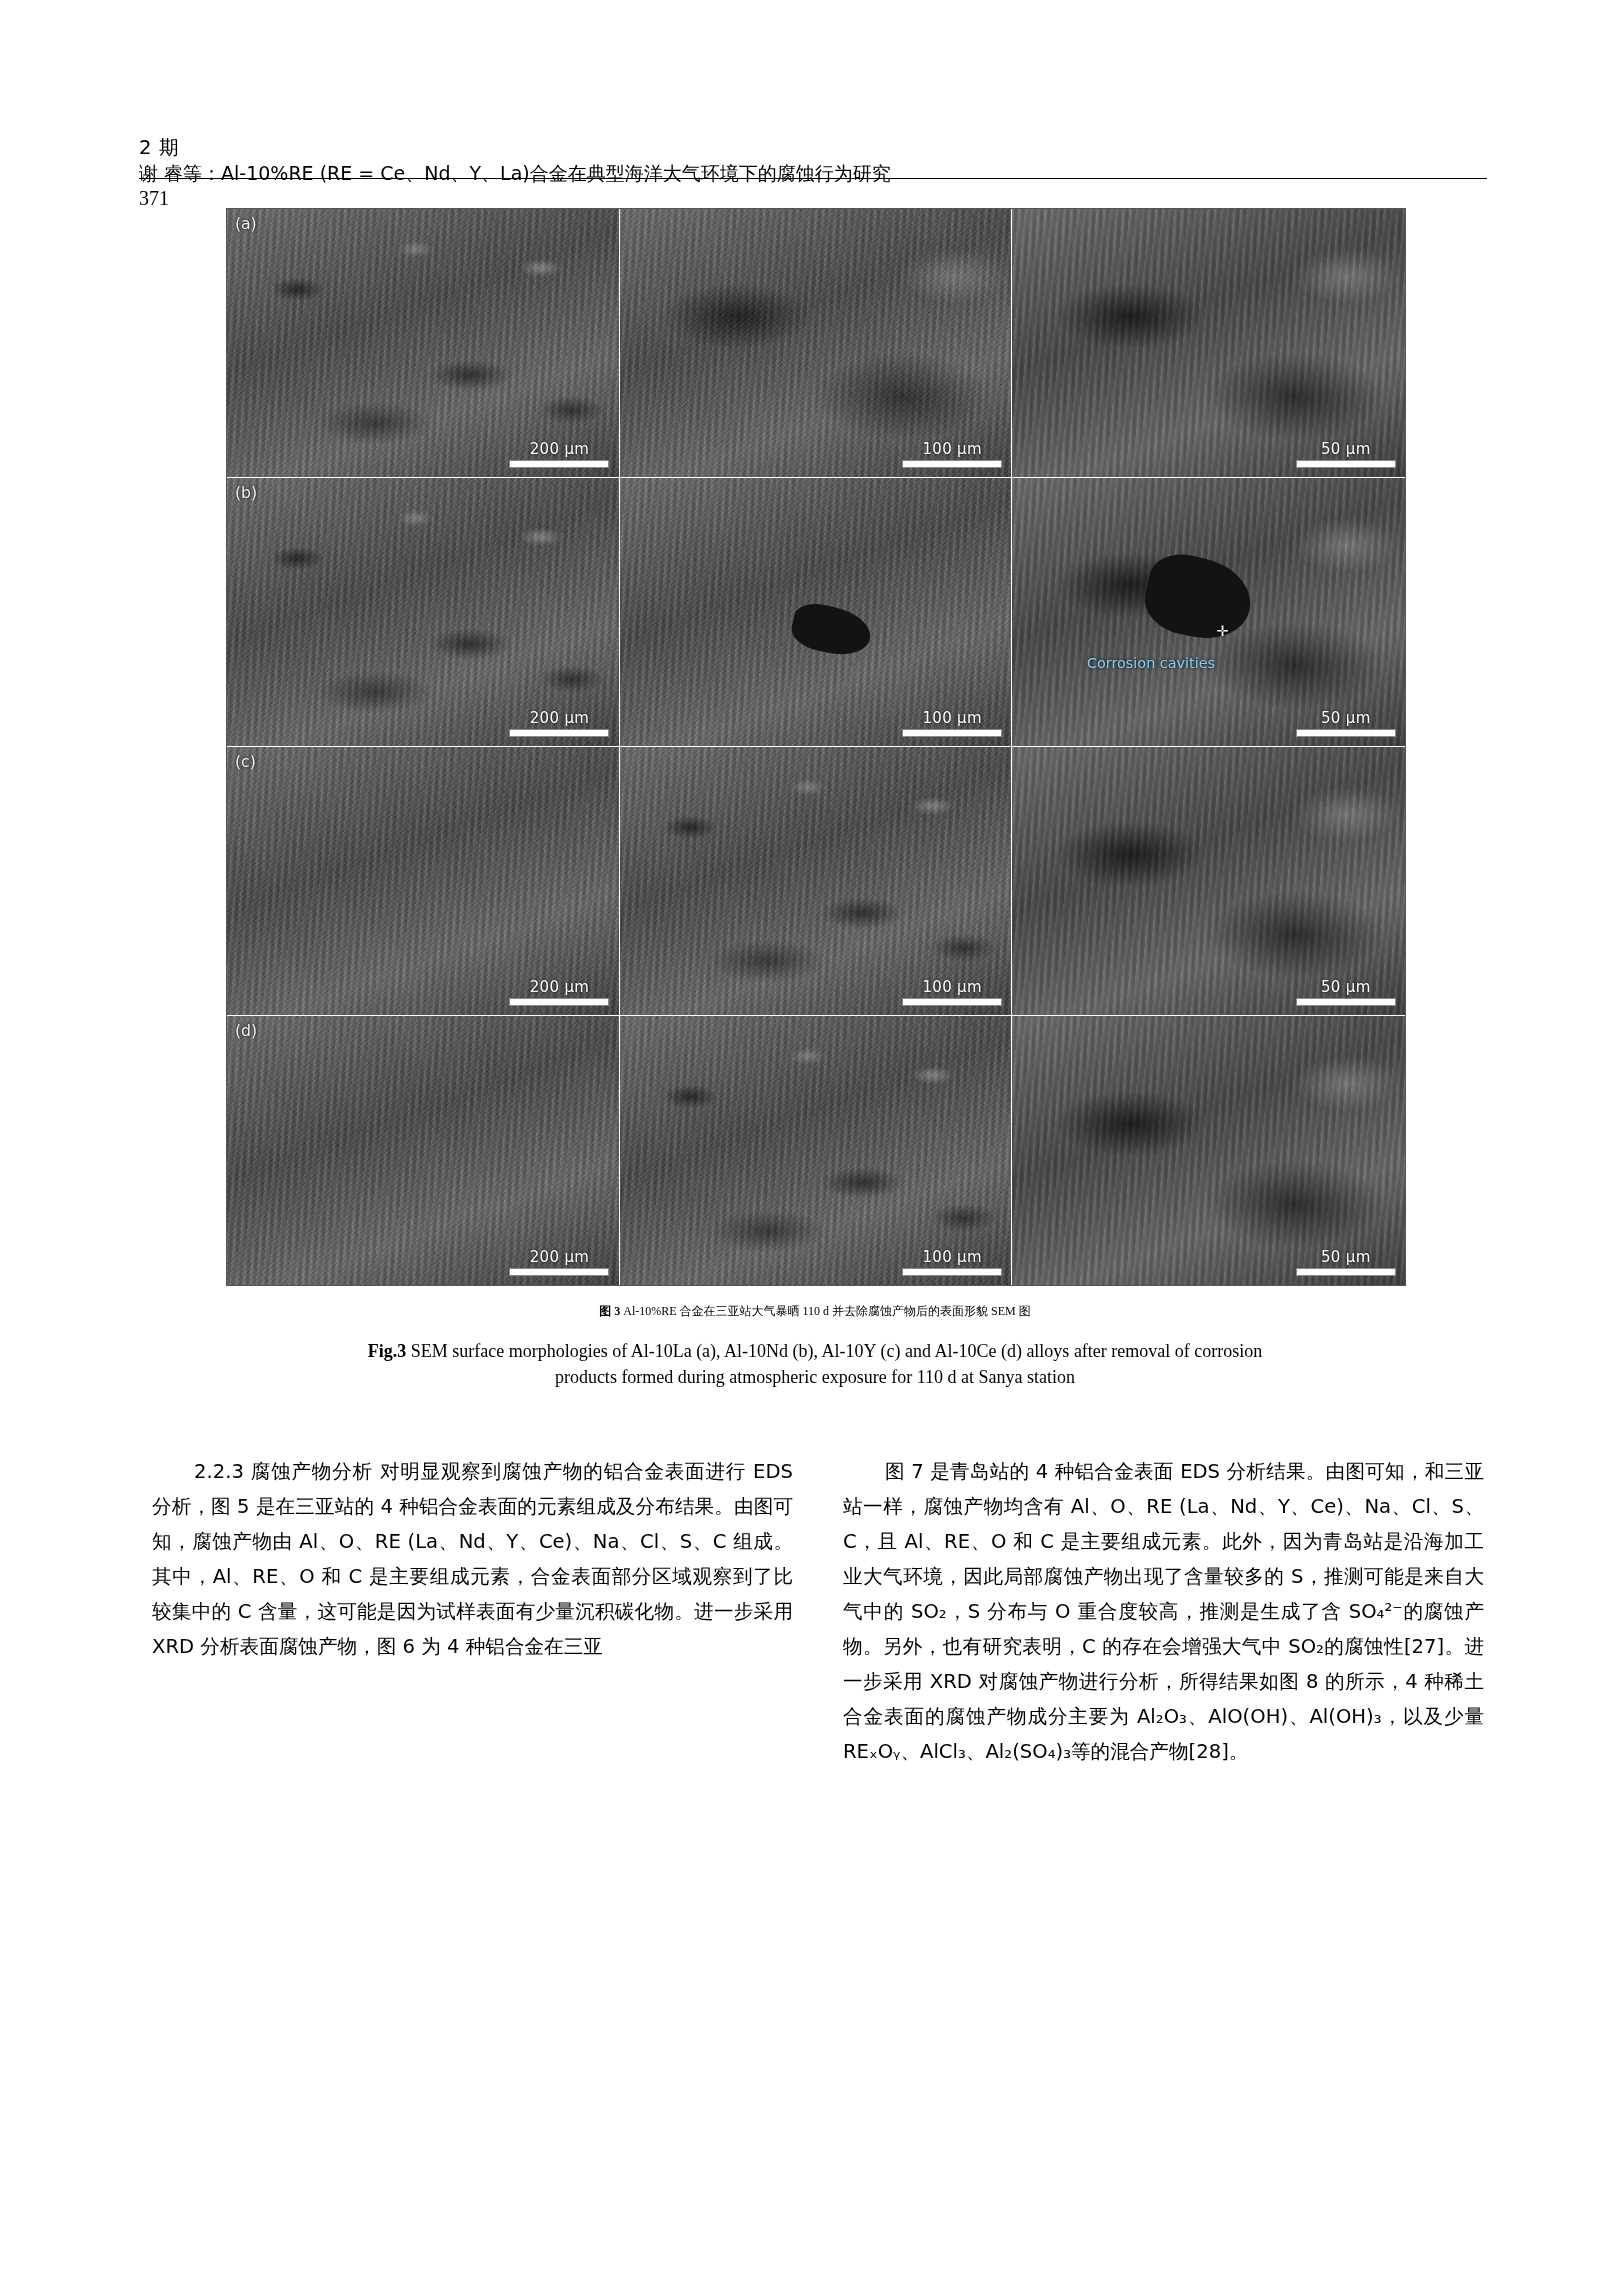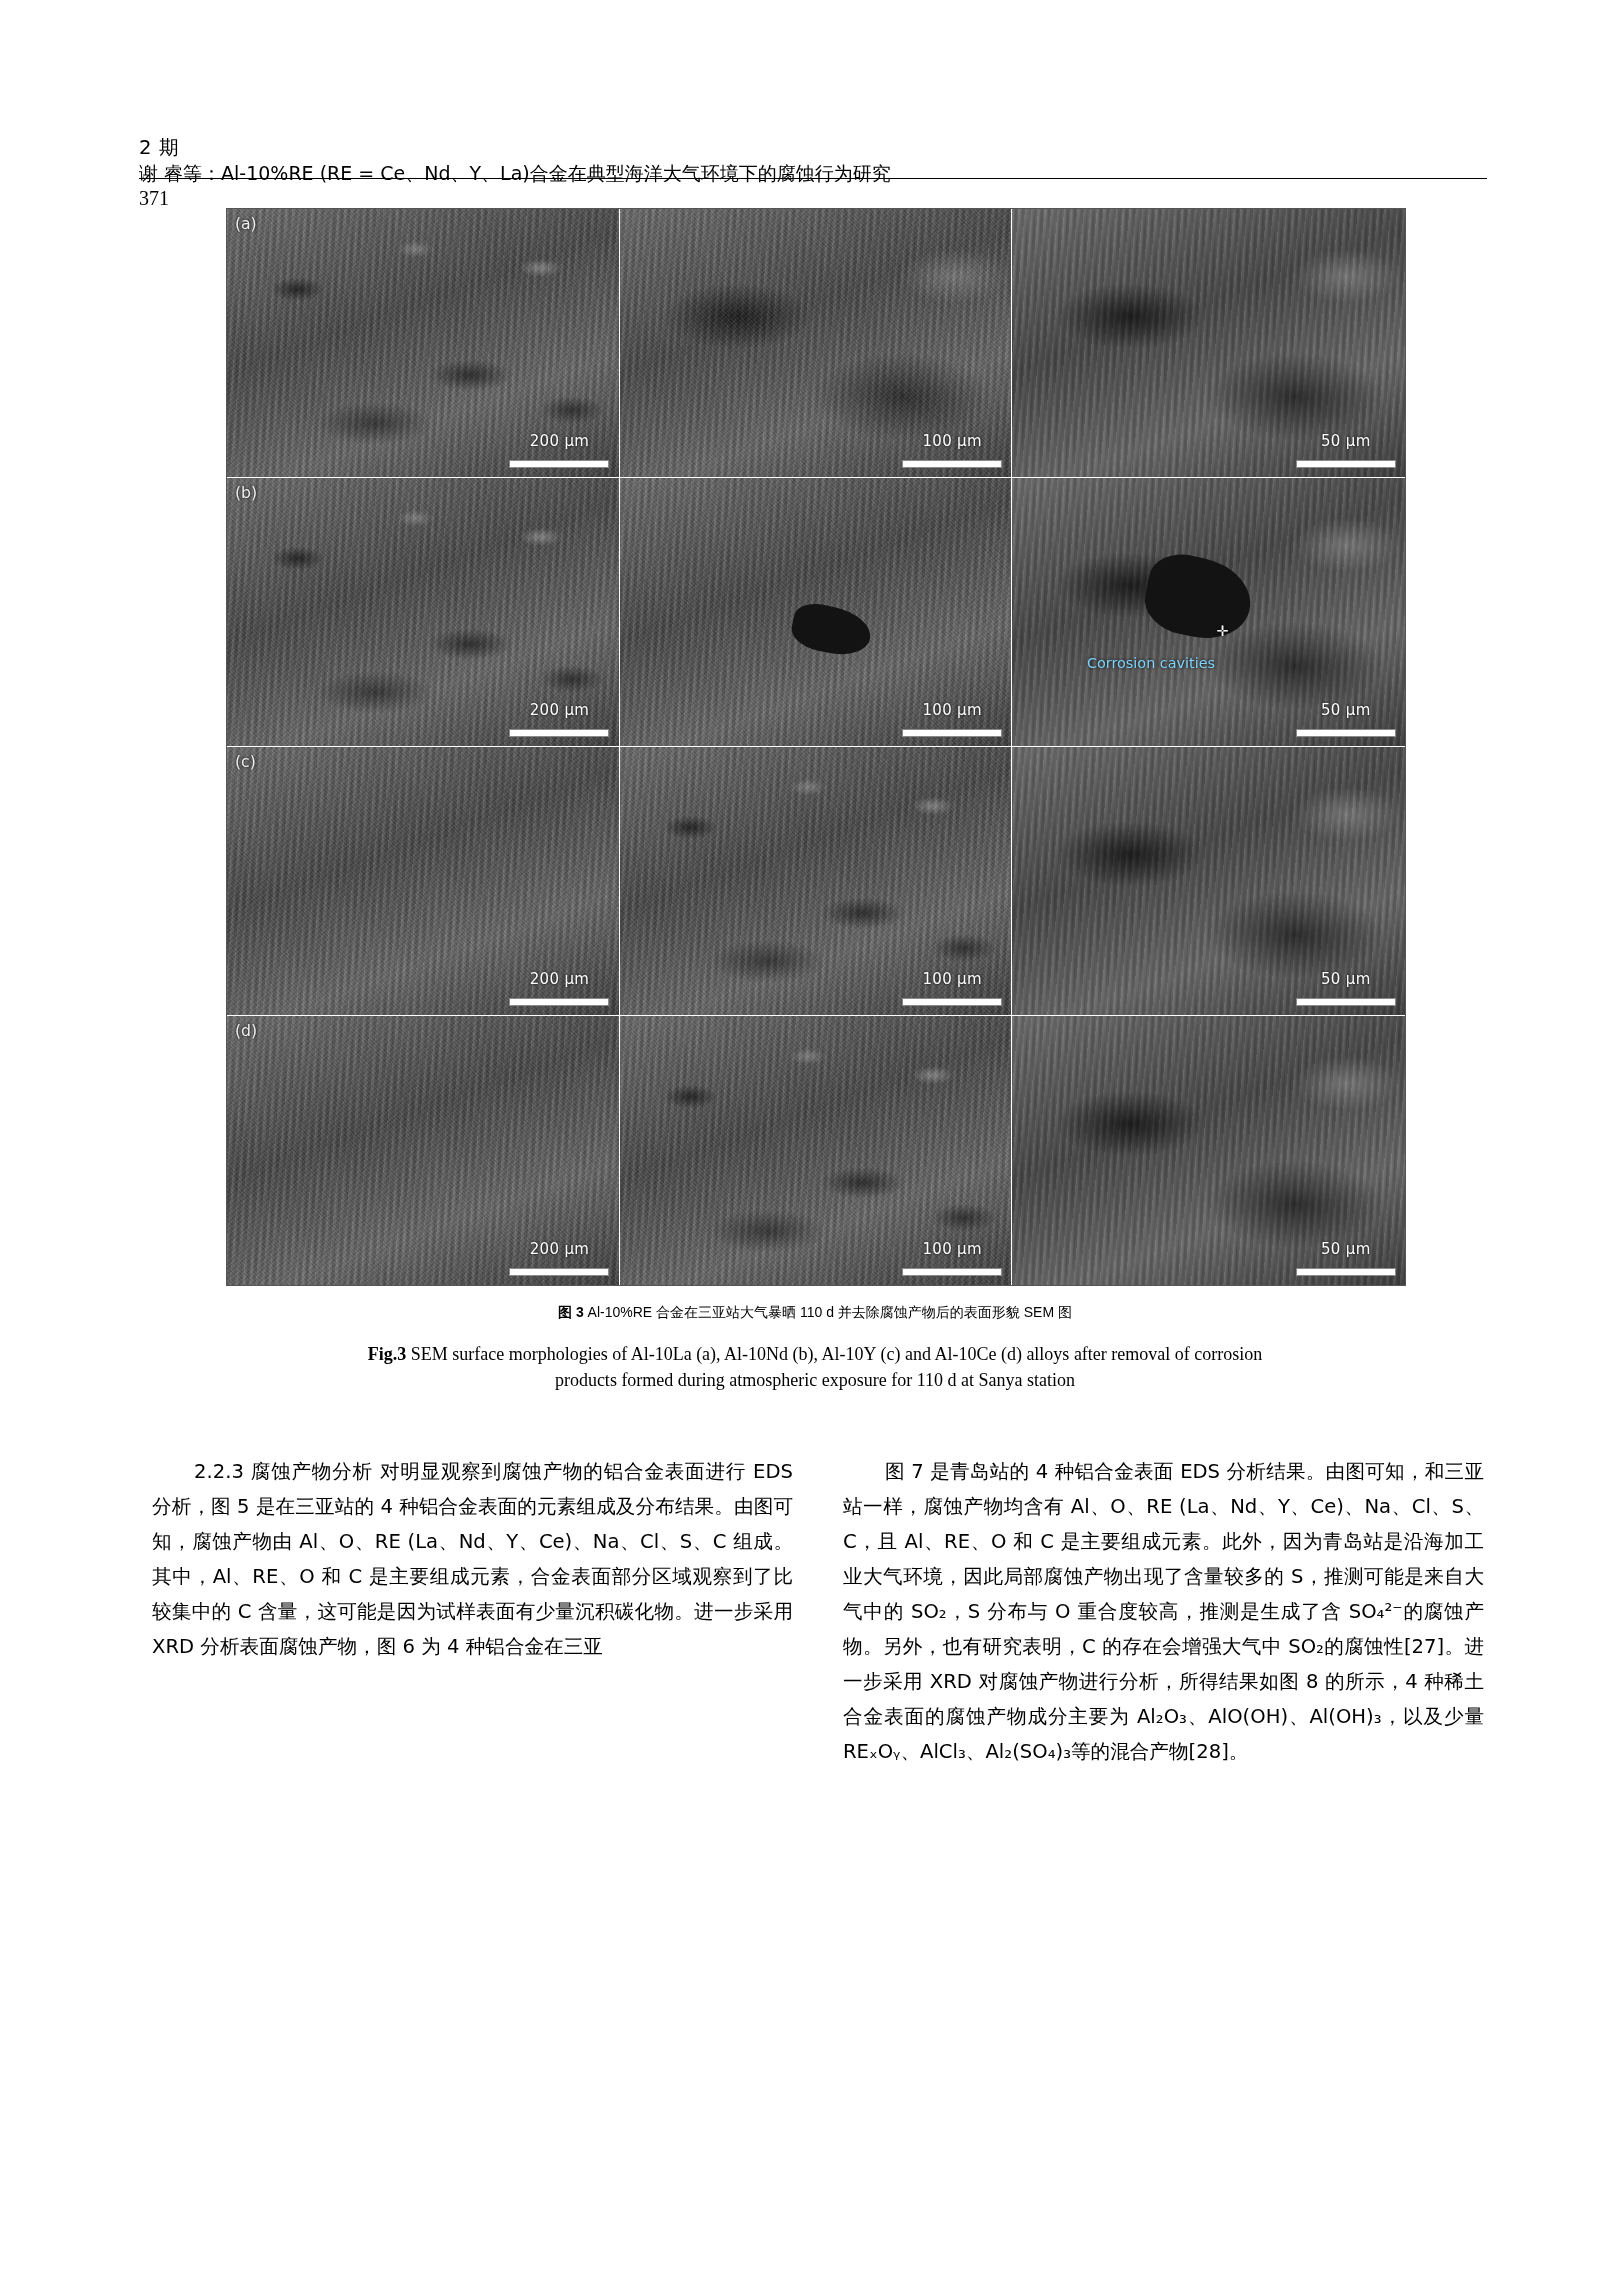--- a/index.html
+++ b/index.html
@@ -130,21 +130,20 @@
     font-size: 15.7px;
     text-shadow: 0 0 2.6px #000;
   }
   .scalebar {
     position: absolute;
     right: 9.2px;
     bottom: 9.2px;
     display: flex;
     flex-direction: column;
     align-items: center;
-    gap: 8px;
   }
   .scalebar .txt {
     color: #ffffff;
     font-family: "DejaVu Sans", sans-serif;
     font-size: 15px;
     line-height: 1;
     margin-bottom: 2.6px;
     text-shadow: 0 0 2.6px #000;
     letter-spacing: 0.3px;
   }
@@ -178,22 +177,22 @@
 
   
   .caption {
     position: absolute;
     left: 226px;
     top: 1302px;
     width: 1178px;
     text-align: center;
   }
   .cap-cn {
-    font-family: Liberation Sans, sans-serif;
-    font-size: 14px;
+    font-family: Liberation Serif, serif;
+    font-size: 12px;
     line-height: 1.5;
   }
   .cap-cn b { font-weight: bold; }
   .cap-en {
     margin-top: 18px;
     font-family: "Liberation Serif", serif;
     font-size: 18px;
     line-height: 1.45;
   }
   .cap-en b { font-weight: bold; }

